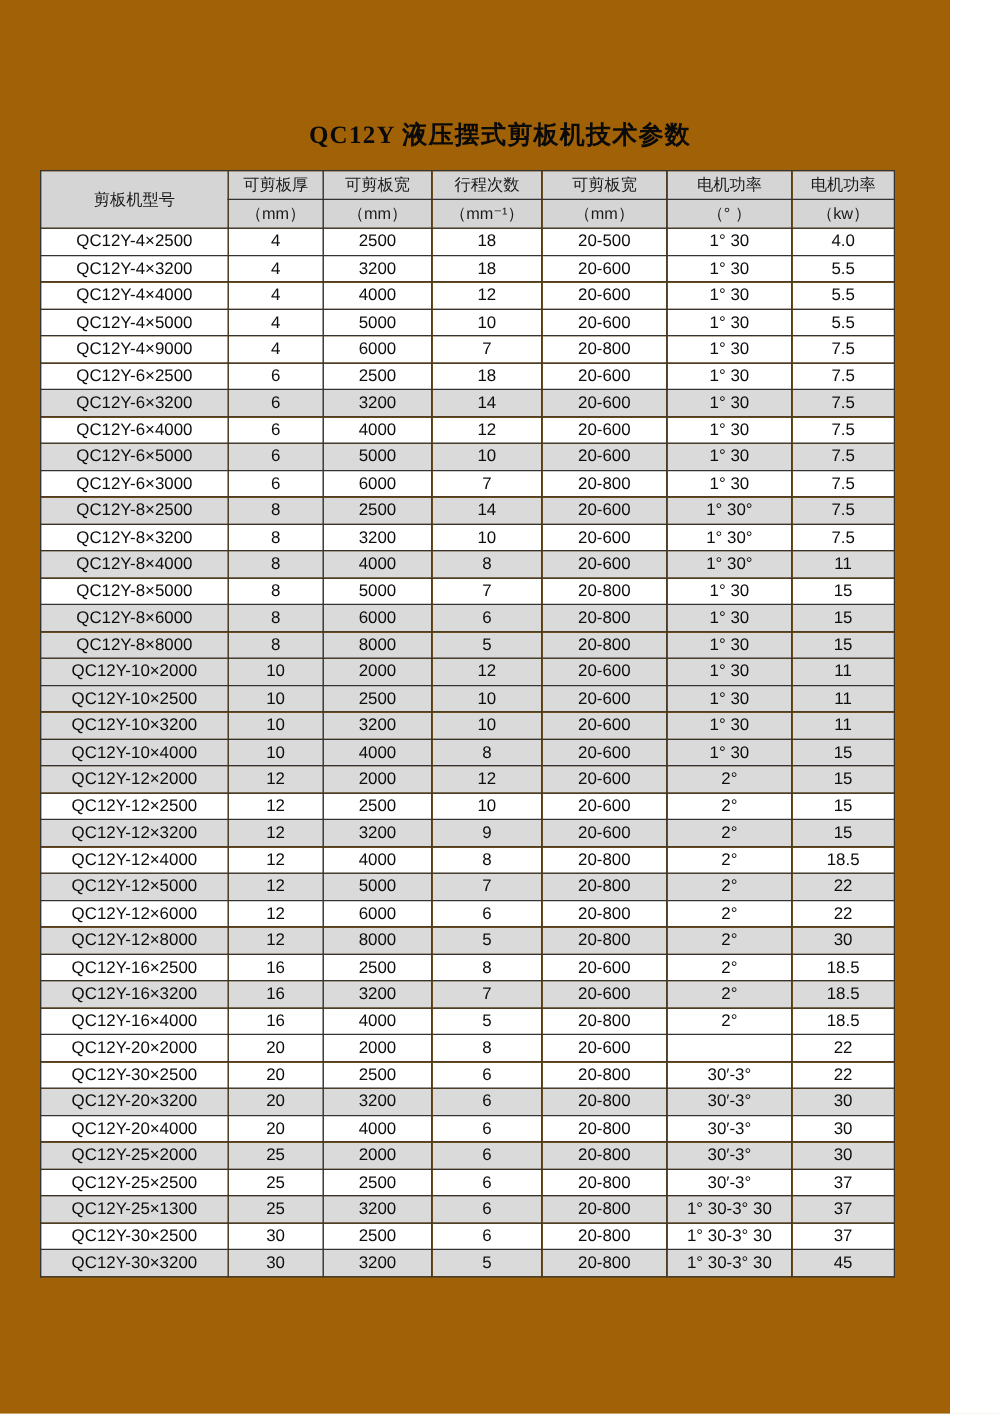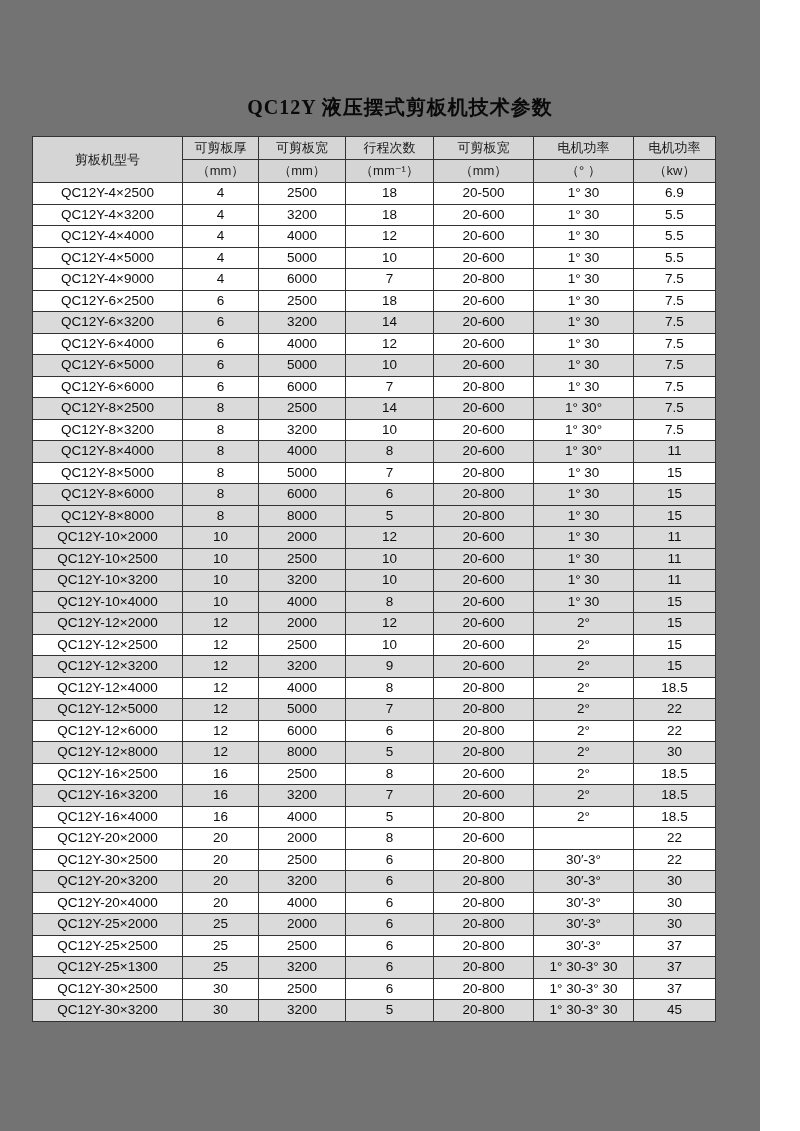--- a/index.html
+++ b/index.html
@@ -12,21 +12,21 @@
     height: 1131px;
     position: relative;
     font-family: "Liberation Sans", "DejaVu Sans", sans-serif;
     color: #111111;
   }
   .page {
     position: absolute;
     top: 0; left: 0;
     width: 760px;
     height: 1131px;
-    background: #737373;
+    background: #a16207;
     overflow: hidden;
   }
   .doc-title {
     position: absolute;
     top: 94px;
     left: 0;
     width: 800px;
     margin: 0;
     text-align: center;
     font-family: "Liberation Serif", "DejaVu Serif", serif;
@@ -108,21 +108,21 @@
       </tr>
     </thead>
     <tbody id="spec-tbody">
         <tr>
     <td>QC12Y-4×2500</td>
     <td>4</td>
     <td>2500</td>
     <td>18</td>
     <td>20-500</td>
     <td>1° 30</td>
-    <td>6.9</td>
+    <td>4.0</td>
   </tr>
         <tr>
     <td>QC12Y-4×3200</td>
     <td>4</td>
     <td>3200</td>
     <td>18</td>
     <td>20-600</td>
     <td>1° 30</td>
     <td>5.5</td>
   </tr>
@@ -183,21 +183,21 @@
         <tr class="shaded">
     <td>QC12Y-6×5000</td>
     <td>6</td>
     <td>5000</td>
     <td>10</td>
     <td>20-600</td>
     <td>1° 30</td>
     <td>7.5</td>
   </tr>
         <tr>
-    <td>QC12Y-6×6000</td>
+    <td>QC12Y-6×3000</td>
     <td>6</td>
     <td>6000</td>
     <td>7</td>
     <td>20-800</td>
     <td>1° 30</td>
     <td>7.5</td>
   </tr>
         <tr class="shaded">
     <td>QC12Y-8×2500</td>
     <td>8</td>

